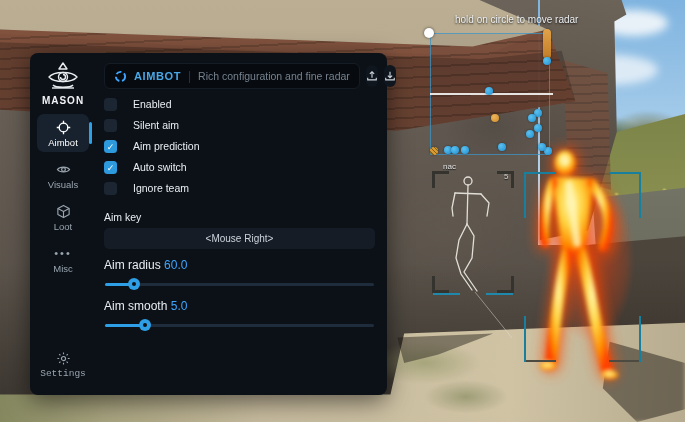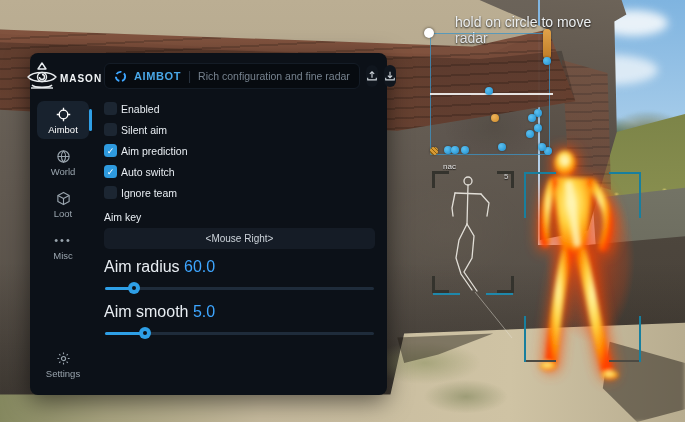--- a/index.html
+++ b/index.html
@@ -56,21 +56,21 @@
          clip-path:polygon(58% 80%,72% 79%,64% 84%,59% 86%);}
   .player-shadow{position:absolute;inset:0;background:rgba(35,30,24,.5);filter:blur(2px);
          clip-path:polygon(89% 81%,100% 86%,100% 97%,93% 100%,88% 92%);}
 
   
   .player-glow{position:absolute;left:500px;top:120px;width:180px;height:280px;pointer-events:none;
          background:radial-gradient(60px 110px at 50% 50%,rgba(255,60,0,.55),rgba(255,60,0,.18) 60%,transparent 75%);}
   .player-svg{position:absolute;left:515px;top:135px;}
 
   
-  .radar-hint{position:absolute;left:431px;top:14px;width:170px;color:#eceff1;font-size:14px;
+  .radar-hint{position:absolute;left:431px;top:14px;width:170px;color:#eceff1;font-size:10px;
          text-shadow:0 1px 2px rgba(0,0,0,.9);padding-left:24px;}
   .radar{position:absolute;left:430px;top:33px;width:118px;height:120px;
          border:1px solid rgba(60,150,200,.75);background:rgba(10,20,30,.06);}
   .radar-handle{position:absolute;left:-7px;top:-6px;width:10px;height:10px;border-radius:50%;
          background:#fff;box-shadow:0 0 3px rgba(0,0,0,.6);}
   .radar-line{position:absolute;left:-1px;top:59px;width:123px;height:1.5px;background:rgba(245,245,245,.9);}
   .dot{position:absolute;width:8px;height:8px;border-radius:50%;box-shadow:0 0 2px rgba(0,0,0,.5);}
   .dot.blue{background:radial-gradient(circle at 35% 35%,#5cc0f0,#1f8fd0);}
   .dot.orange{background:radial-gradient(circle at 35% 35%,#f0b45a,#cf8c2a);}
   .dot.orangex{background:repeating-linear-gradient(45deg,#d89a33 0 2px,#8a6013 2px 3px);}
@@ -93,50 +93,50 @@
 
   
   .pbox{position:absolute;left:524px;top:172px;width:117px;height:190px;}
   .pb{position:absolute;background:#187f9e;}
   .pb.dark{background:#4d4a42;}
 
   
   .panel{position:absolute;left:30px;top:53px;width:357px;height:342px;border-radius:8px;
          background:#0c1118;box-shadow:0 6px 24px rgba(0,0,0,.55);display:flex;color:#dfe5ea;}
   .side{width:66px;display:flex;flex-direction:column;align-items:center;padding:8px 0 10px;}
-  .brand{display:flex;align-items:center;margin-bottom:6px;}
+  .brand{display:flex;flex-direction:column;align-items:center;margin-bottom:6px;}
   .brand-label{font-size:10px;font-weight:bold;letter-spacing:1px;color:#f2f5f7;margin-top:2px;}
   .side-item{position:relative;width:52px;padding:5px 0 4px;margin:2px 0;border-radius:7px;
          display:flex;flex-direction:column;align-items:center;color:#9aa5ae;cursor:pointer;}
   .side-item .lbl{font-size:9.5px;margin-top:2px;}
   .side-item .ic{width:16px;height:16px;display:flex;align-items:center;justify-content:center;font-size:13px;line-height:1;}
   .side-item.sel{background:#18222e;color:#fff;}
   .side-item.sel::after{content:"";position:absolute;right:-3px;top:8px;bottom:8px;width:3px;border-radius:2px;background:#2f9fe6;}
-  .side-item.settings{margin-top:auto;}
+  .side-item.settings{margin-top:auto;font-family:Liberation Mono, monospace;}
   .content{flex:1;padding:10px 12px 0 8px;min-width:0;}
   .hdr-row{display:flex;align-items:center;gap:6px;margin-bottom:9px;}
   .hdr-box{flex:1;display:flex;align-items:center;gap:7px;background:#070b10;border:1px solid #141c26;
          border-radius:6px;height:24px;padding:0 9px;}
   .hdr-title{color:#4aa8e8;font-weight:bold;font-size:11px;letter-spacing:.6px;}
   .hdr-sep{color:#2b3642;font-size:12px;}
   .hdr-sub{color:#76828e;font-size:10.5px;white-space:nowrap;overflow:hidden;}
   .hdr-btn{width:22px;height:22px;border-radius:6px;background:#10161e;display:flex;align-items:center;
          justify-content:center;color:#cfd6dc;cursor:pointer;}
-  .cb-row{display:flex;align-items:center;gap:4px;height:21px;cursor:pointer;}
+  .cb-row{display:flex;gap:16px;height:21px;cursor:pointer;}
   .cb{width:13px;height:13px;border-radius:3.5px;background:#1c2632;display:flex;align-items:center;
          justify-content:center;font-size:9px;color:transparent;}
   .cb.on{background:#2e9ade;color:#fff;}
   .cb-label{font-size:10.5px;color:#e8edf2;}
   .fld-label{font-size:10.5px;color:#e8edf2;margin:8px 0 5px;}
   .keybtn{height:21px;border-radius:5px;background:#151c26;display:flex;align-items:center;
          justify-content:center;font-size:10px;color:#cdd4db;cursor:pointer;}
   .select{height:20px;border-radius:5px;background:#151c26;display:flex;align-items:center;
          justify-content:space-between;padding:0 8px;font-size:10px;color:#cdd4db;cursor:pointer;}
   .chev{color:#8b96a0;font-size:9px;}
-  .slider-label{font-size:16px;color:#e8edf2;margin:9px 0 6px;}
+  .slider-label{font-size:12px;color:#e8edf2;margin:9px 0 6px;}
   .slider-label .val{color:#3ea6ff;}
   .slider{position:relative;height:12px;cursor:pointer;}
   .track{position:absolute;left:1px;right:1px;top:5px;height:3px;border-radius:2px;background:#1f2c3b;}
   .fill{position:absolute;left:1px;top:5px;height:3px;border-radius:2px;background:#2e9fe6;}
   .thumb{position:absolute;top:0;width:12px;height:12px;border-radius:50%;background:#2e9fe6;
          display:flex;align-items:center;justify-content:center;}
   .thumb::after{content:"";width:4px;height:4px;border-radius:50%;background:#0c1118;}
   svg{display:block;}
 </style>
 </head>
@@ -285,32 +285,32 @@
           <svg width="15" height="15" viewBox="0 0 16 16">
               <g stroke="currentColor" stroke-width="1.4" fill="none">
           <circle cx="8" cy="8" r="4.6"></circle>
                 <path d="M8,0.8 V4 M8,12 V15.2 M0.8,8 H4 M12,8 H15.2"></path>
               </g>
             </svg>
         </span>
         <span class="lbl">Aimbot</span>
       </div>
 
-
       <div class="side-item">
         <span class="ic">
           <svg width="15" height="15" viewBox="0 0 16 16">
-              <g stroke="currentColor" stroke-width="1.2" fill="none">
-          <circle cx="8" cy="8" r="6"></circle>
-                <path d="M2,8 H14 M8,2 C5,5 5,11 8,14 C11,11 11,5 8,2"></path>
+              <g stroke="currentColor" stroke-width="1.3" fill="none">
+          <path d="M1.5,8 C4,4.5 12,4.5 14.5,8 C12,11.5 4,11.5 1.5,8 Z"></path>
+                <circle cx="8" cy="8" r="2"></circle>
               </g>
             </svg>
         </span>
-        <span class="lbl">World</span>
-      </div>
+        <span class="lbl">Visuals</span>
+      </div>
+
 
       <div class="side-item">
         <span class="ic">
           <svg width="15" height="15" viewBox="0 0 16 16">
               <g stroke="currentColor" stroke-width="1.2" fill="none" stroke-linejoin="round">
           <path d="M8,1.5 L14,4.8 V11.2 L8,14.5 L2,11.2 V4.8 Z"></path>
                 <path d="M2,4.8 L8,8 L14,4.8 M8,8 V14.5"></path>
               </g>
             </svg>
         </span>

